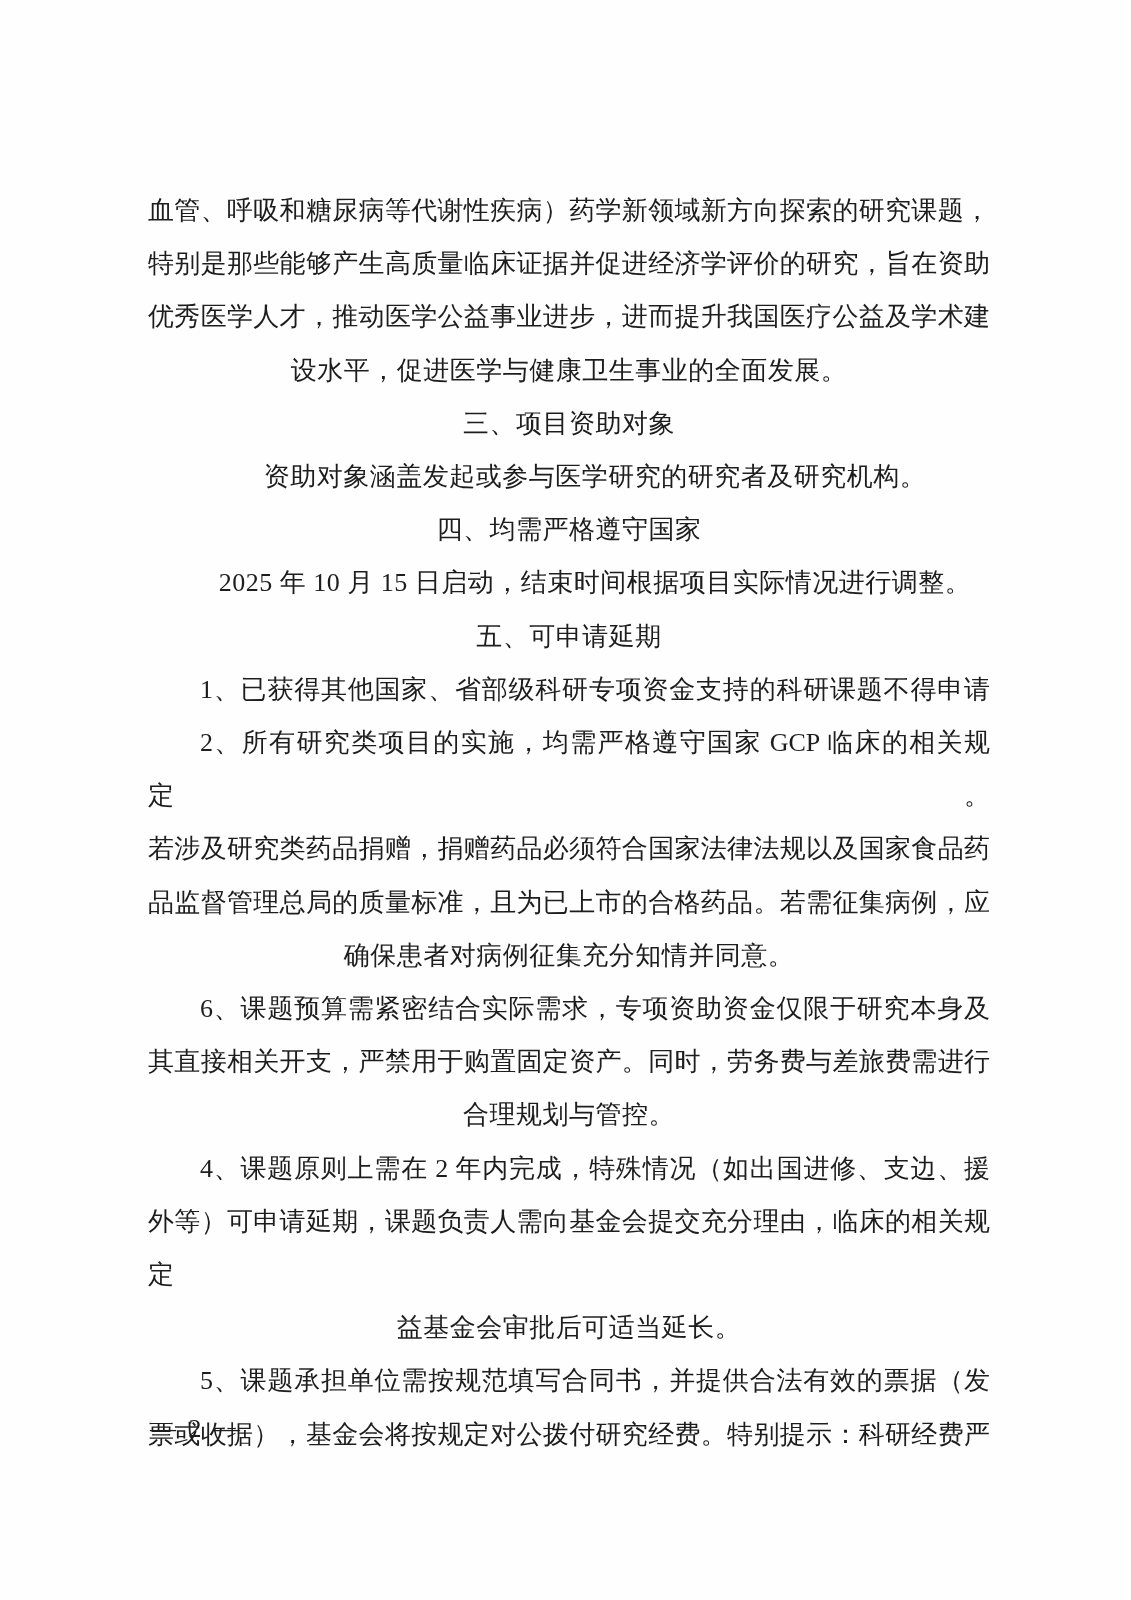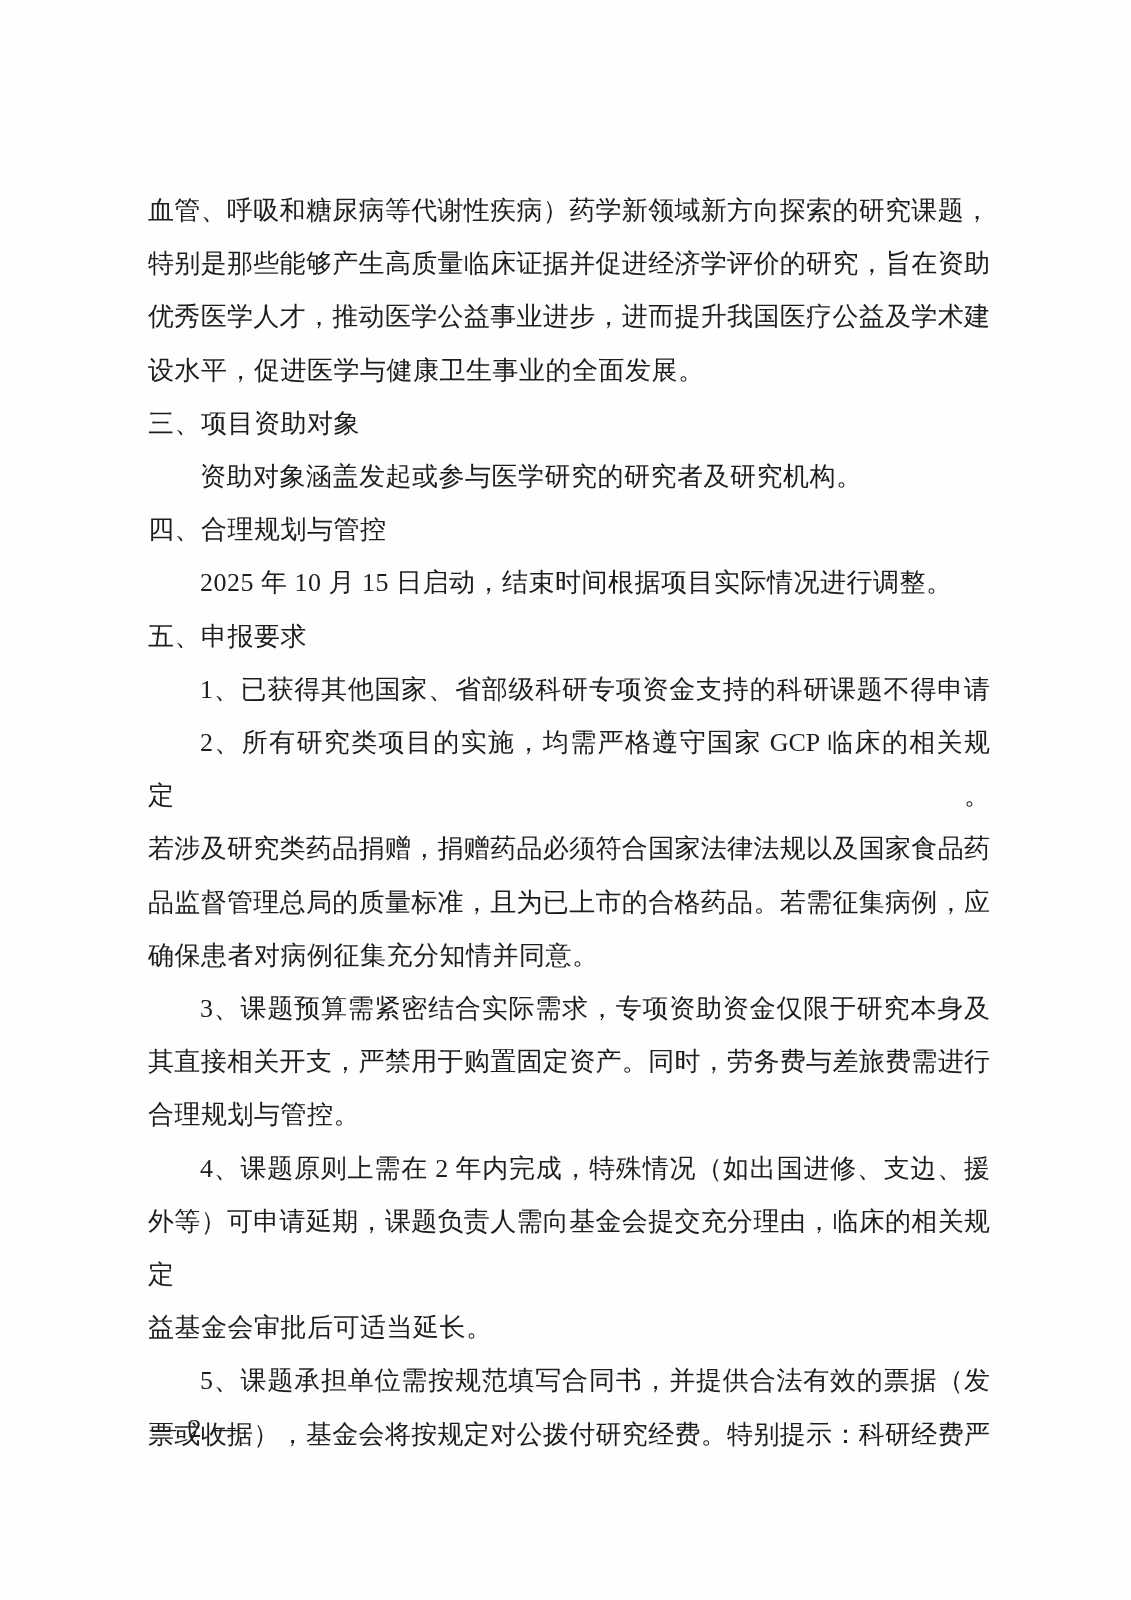--- a/index.html
+++ b/index.html
@@ -21,21 +21,21 @@
     left: 148px;
     top: 184px;
     width: 842px;
   }
   .ln {
     margin: 0;
     padding: 0;
     font-size: 26px;
     line-height: 53.2px;
     letter-spacing: 0.5px;
-    text-align: left;
+    text-align: center;
   }
   .ln.fill {
     text-align: justify;
     text-align-last: justify;
     letter-spacing: 0;
   }
   .ln.indent {
     text-indent: 52px;
   }
   .footer {
@@ -52,29 +52,29 @@
 <body>
 
 <div class="page">
   <div class="text-block">
     <p class="ln fill">血管、呼吸和糖尿病等代谢性疾病）药学新领域新方向探索的研究课题，</p>
     <p class="ln fill">特别是那些能够产生高质量临床证据并促进经济学评价的研究，旨在资助</p>
     <p class="ln fill">优秀医学人才，推动医学公益事业进步，进而提升我国医疗公益及学术建</p>
     <p class="ln">设水平，促进医学与健康卫生事业的全面发展。</p>
     <p class="ln">三、项目资助对象</p>
     <p class="ln indent">资助对象涵盖发起或参与医学研究的研究者及研究机构。</p>
-    <p class="ln">四、合理规划与管控</p>
+    <p class="ln">四、均需严格遵守国家</p>
     <p class="ln indent">2025 年 10 月 15 日启动，结束时间根据项目实际情况进行调整。</p>
-    <p class="ln">五、申报要求</p>
+    <p class="ln">五、可申请延期</p>
     <p class="ln indent fill">1、已获得其他国家、省部级科研专项资金支持的科研课题不得申请</p>
     <p class="ln indent fill">2、所有研究类项目的实施，均需严格遵守国家 GCP 临床的相关规定。</p>
     <p class="ln fill">若涉及研究类药品捐赠，捐赠药品必须符合国家法律法规以及国家食品药</p>
     <p class="ln fill">品监督管理总局的质量标准，且为已上市的合格药品。若需征集病例，应</p>
     <p class="ln">确保患者对病例征集充分知情并同意。</p>
-    <p class="ln indent fill">3、课题预算需紧密结合实际需求，专项资助资金仅限于研究本身及</p>
+    <p class="ln indent fill">6、课题预算需紧密结合实际需求，专项资助资金仅限于研究本身及</p>
     <p class="ln fill">其直接相关开支，严禁用于购置固定资产。同时，劳务费与差旅费需进行</p>
     <p class="ln">合理规划与管控。</p>
     <p class="ln indent fill">4、课题原则上需在 2 年内完成，特殊情况（如出国进修、支边、援</p>
     <p class="ln fill">外等）可申请延期，课题负责人需向基金会提交充分理由，临床的相关规定</p>
     <p class="ln">益基金会审批后可适当延长。</p>
     <p class="ln indent fill">5、课题承担单位需按规范填写合同书，并提供合法有效的票据（发</p>
     <p class="ln fill">票或收据），基金会将按规定对公拨付研究经费。特别提示：科研经费严</p>
   </div>
 
   <div class="footer">— 2 —</div>

